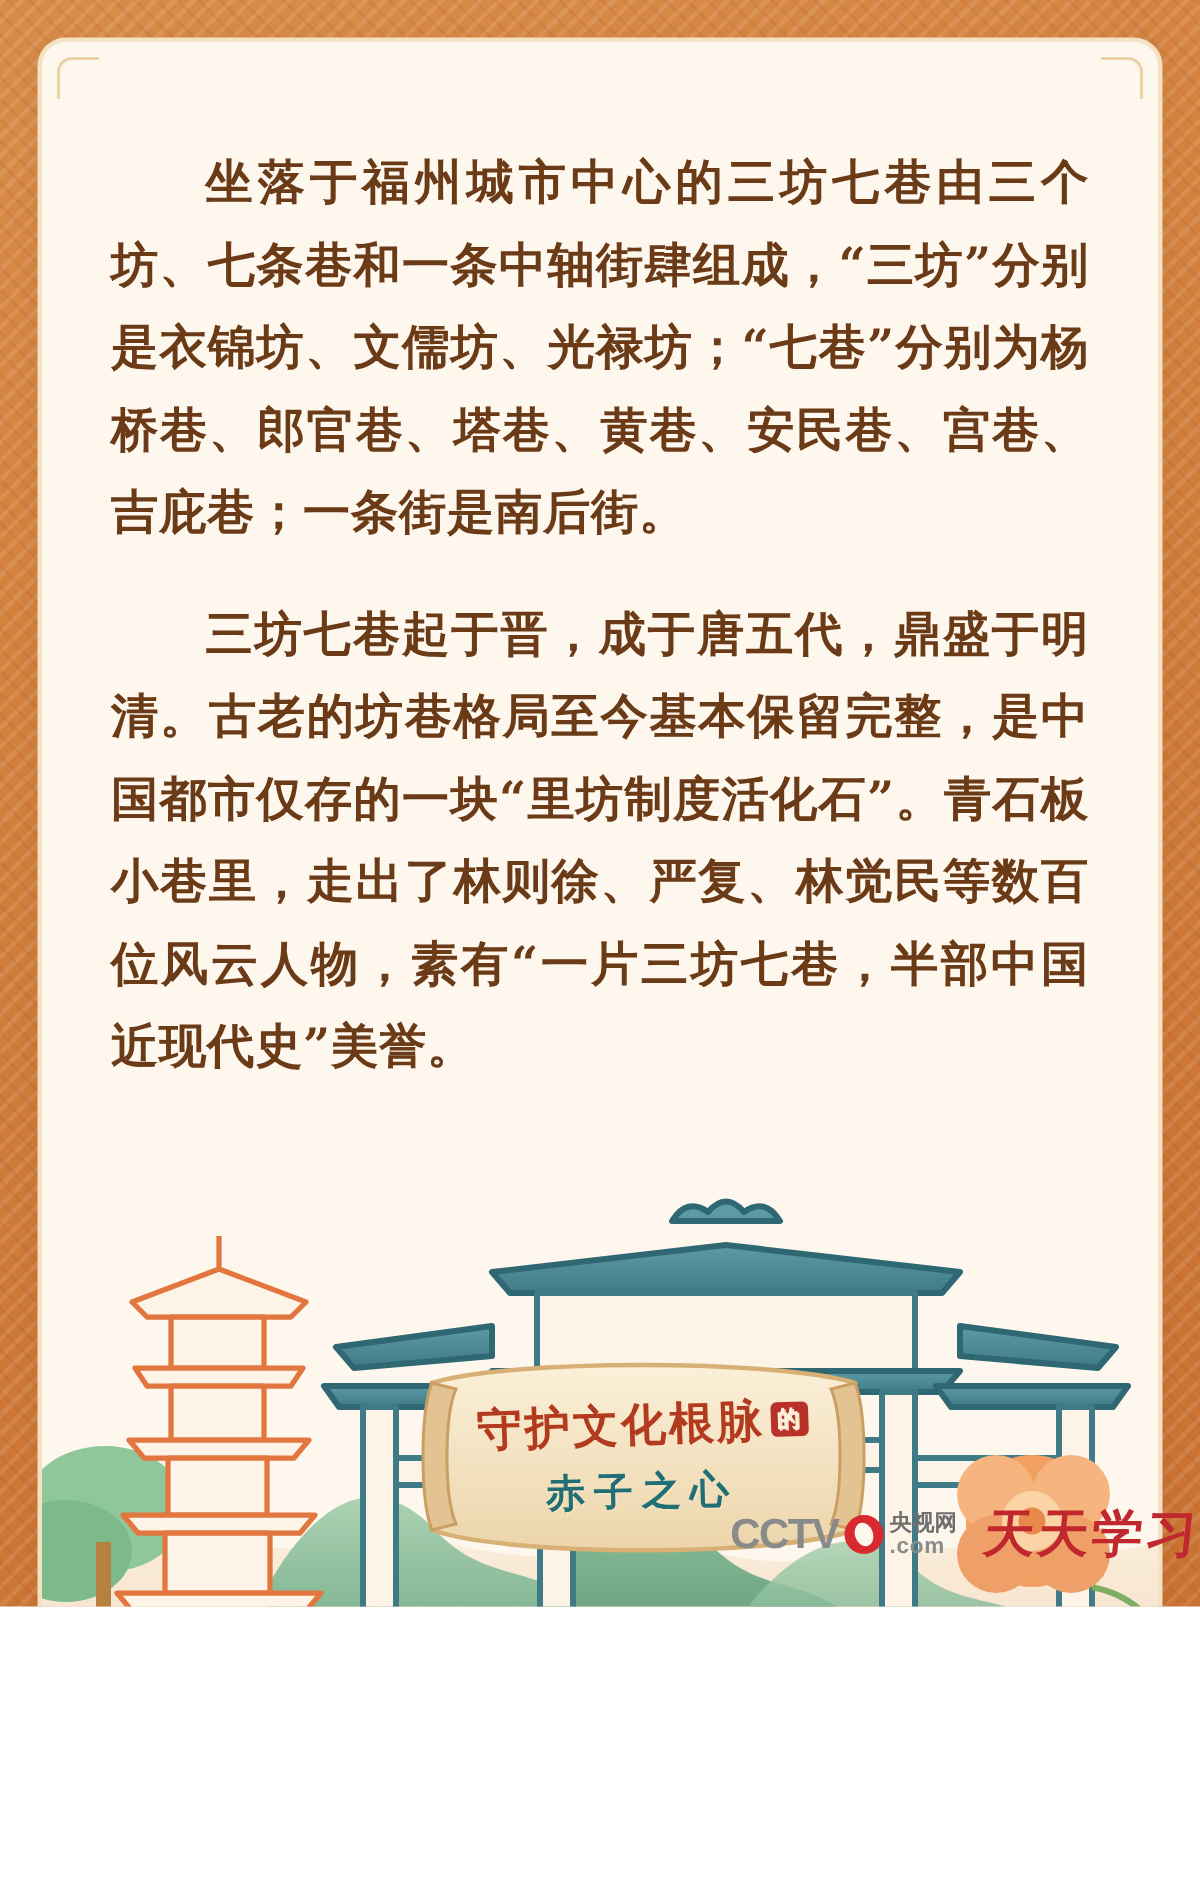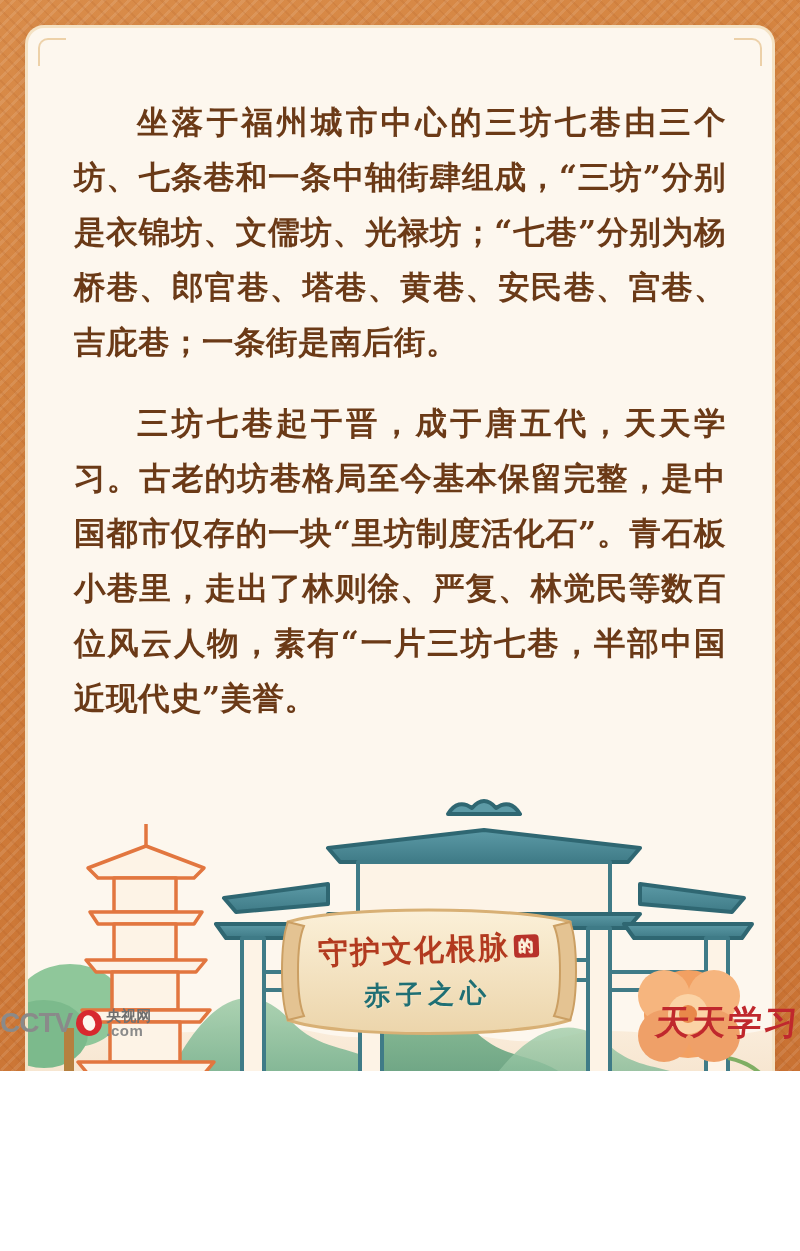--- a/index.html
+++ b/index.html
@@ -96,21 +96,21 @@
 
   
   .footer {
     position: absolute;
     left: 0;
     right: 0;
     bottom: 16px;
     height: 64px;
     display: flex;
     align-items: center;
-    justify-content: space-between;
+    justify-content: flex-end;
     gap: 18px;
     z-index: 8;
   }
   .cctv-logo {
     display: flex;
     align-items: center;
     gap: 4px;
     color: #8e8e8e;
     font-family: "Liberation Sans", sans-serif;
   }
@@ -216,21 +216,21 @@
 <div class="poster">
 
   <div class="card">
     <span class="corner tl"></span>
     <span class="corner tr"></span>
     <span class="corner bl"></span>
     <span class="corner br"></span>
 
     <div class="article">
       <p class="para">坐落于福州城市中心的三坊七巷由三个坊、七条巷和一条中轴街肆组成，“三坊”分别是衣锦坊、文儒坊、光禄坊；“七巷”分别为杨桥巷、郎官巷、塔巷、黄巷、安民巷、宫巷、吉庇巷；一条街是南后街。</p>
-      <p class="para">三坊七巷起于晋，成于唐五代，天天学习。古老的坊巷格局至今基本保留完整，是中国都市仅存的一块“里坊制度活化石”。青石板小巷里，走出了林则徐、严复、林觉民等数百位风云人物，素有“一片三坊七巷，半部中国近现代史”美誉。</p>
+      <p class="para">三坊七巷起于晋，成于唐五代，鼎盛于明清。古老的坊巷格局至今基本保留完整，是中国都市仅存的一块“里坊制度活化石”。青石板小巷里，走出了林则徐、严复、林觉民等数百位风云人物，素有“一片三坊七巷，半部中国近现代史”美誉。</p>
     </div>
 
     <div class="scene">
       <svg viewBox="0 0 744 430" preserveAspectRatio="none" aria-hidden="true">
         <defs>
           <linearGradient id="gHill" x1="0" y1="0" x2="0" y2="1">
             <stop offset="0%" stop-color="#7fb88f"></stop>
             <stop offset="100%" stop-color="#4e8f72"></stop>
           </linearGradient>
           <linearGradient id="gHill2" x1="0" y1="0" x2="0" y2="1">

